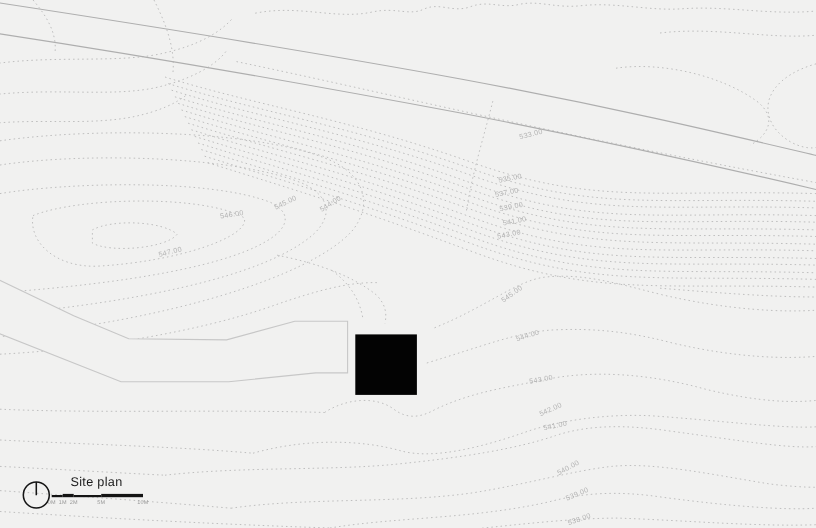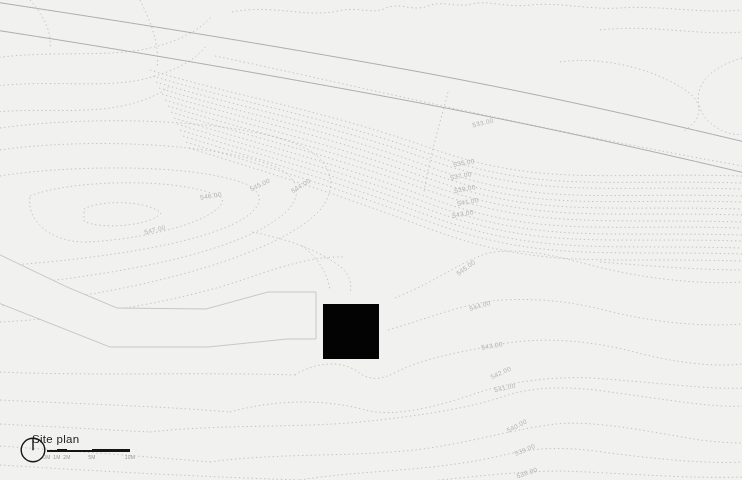--- a/index.html
+++ b/index.html
@@ -15,21 +15,21 @@
   .road{fill:none;stroke:#aeaeae;stroke-width:1;}
   .siteoutline{fill:#f1f1f0;stroke:#c7c7c7;stroke-width:1;}
   .clabel{
     position:absolute;width:34px;margin-left:-17px;margin-top:-4px;
     text-align:center;font-size:6.5px;line-height:8px;letter-spacing:0.3px;
     color:#b3b3b3;white-space:nowrap;
   }
   .titleblock{position:absolute;left:0;top:0;width:200px;height:60px;}
   .north{position:absolute;left:18px;top:435px;}
   .title{
-    position:absolute;left:32px;top:433px;
+    position:absolute;left:64px;top:433px;
     font-size:11.5px;font-weight:500;color:#1b1b1b;letter-spacing:0.3px;
   }
   .scalebar{position:absolute;left:47px;top:448px;width:83px;height:12px;}
   .sb-seg{position:absolute;background:#141414;}
   .sb-thin{top:2px;height:1.5px;}
   .sb-thick{top:0.5px;height:3.5px;}
   .sb-tick{
     position:absolute;top:5.5px;width:14px;margin-left:-7px;
     text-align:center;font-size:5px;line-height:6px;color:#9a9a9a;letter-spacing:0.2px;
   }

